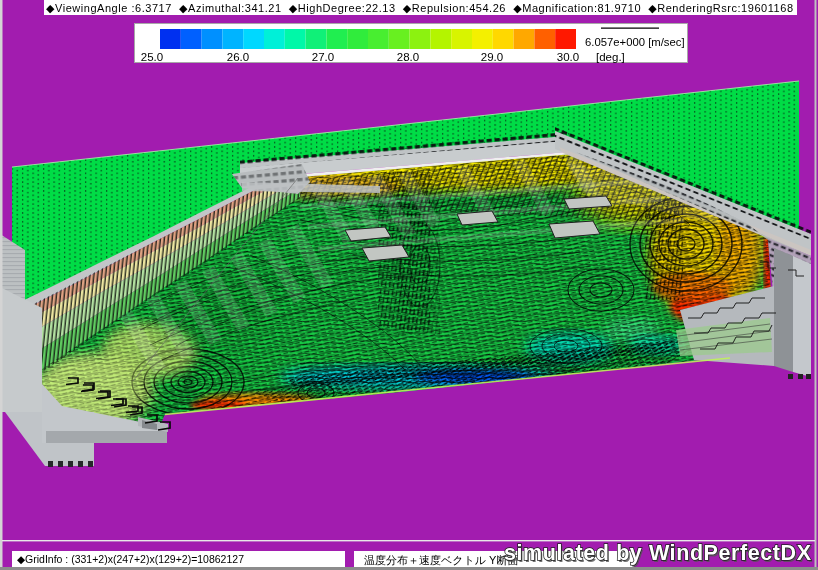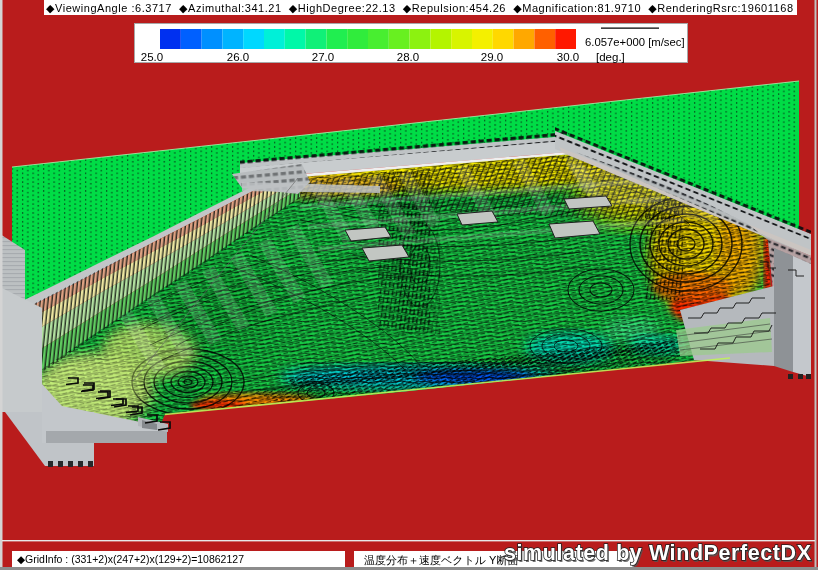--- a/index.html
+++ b/index.html
@@ -1,16 +1,16 @@
 <!DOCTYPE html>
 <html><head><meta charset="utf-8">
 <style>
 html,body{margin:0;padding:0;background:#000;width:818px;height:570px;overflow:hidden}
 body{font-family:"Liberation Sans",sans-serif}
-#stage{position:relative;width:818px;height:570px;background:#b91c1c}
+#stage{position:relative;width:818px;height:570px;background:#a21caf}
 svg{position:absolute;left:0;top:0}
 </style></head>
 <body>
 <div id="stage">
 <svg width="818" height="570" viewBox="0 0 818 570">
 <defs>
 <pattern id="dots" width="10.5" height="4.4" patternUnits="userSpaceOnUse">
   <rect x="1" y="1" width="1.2" height="1.5" fill="#063816" opacity="0.9"></rect>
   <rect x="6.2" y="2.6" width="1.2" height="1.5" fill="#063816" opacity="0.9"></rect>
 </pattern>

